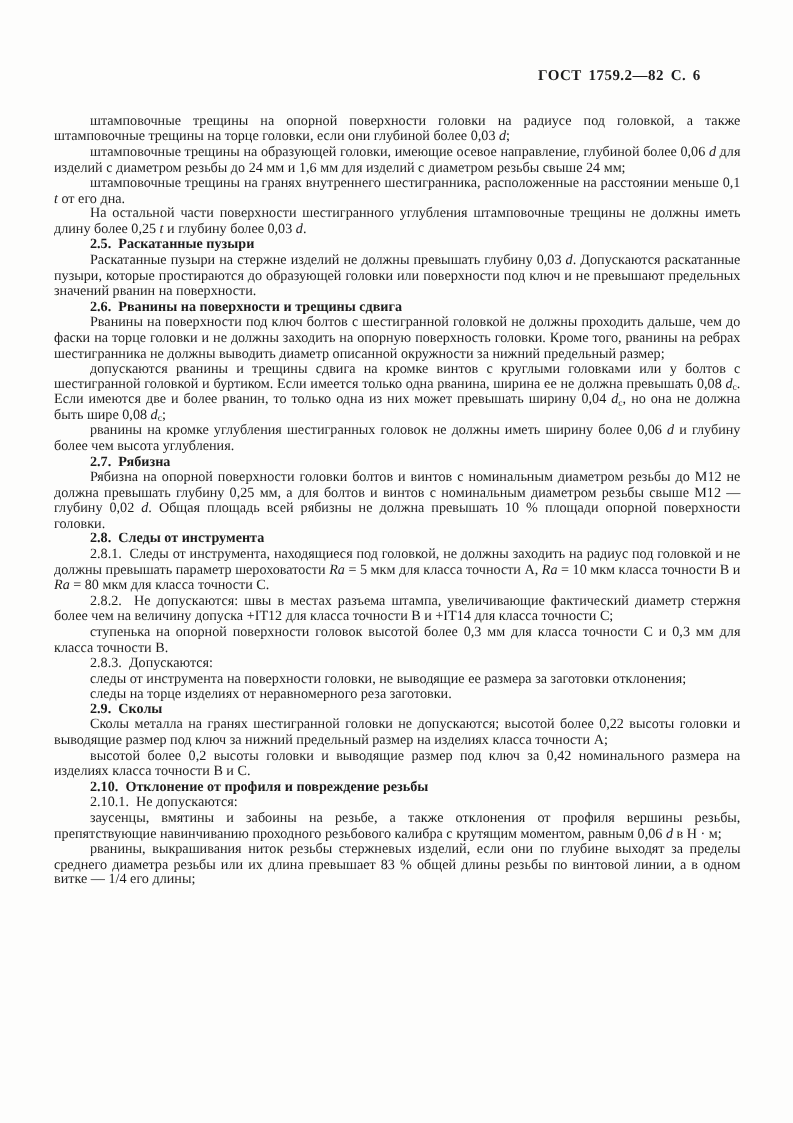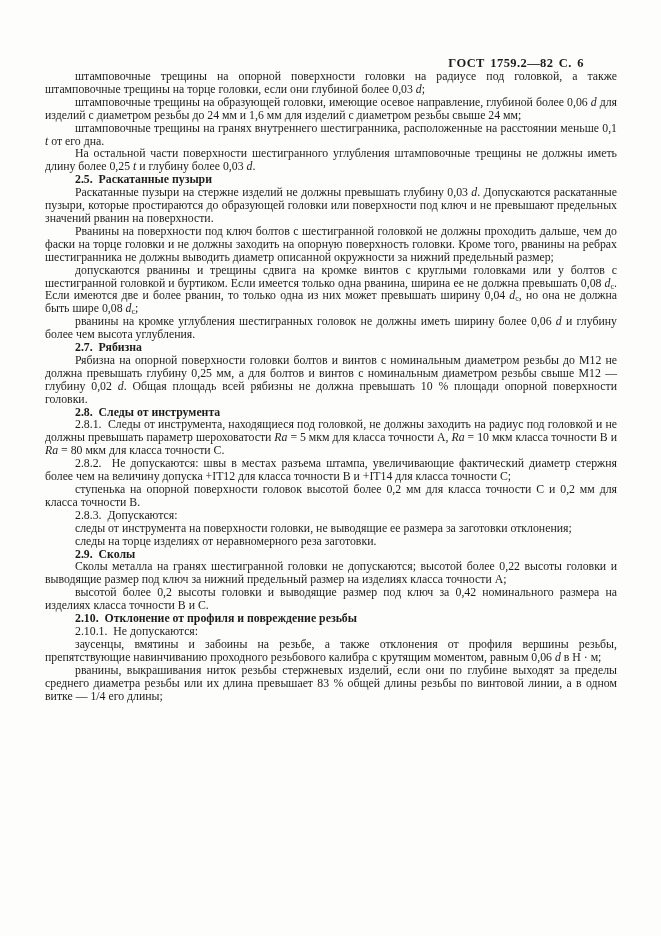--- a/index.html
+++ b/index.html
@@ -24,20 +24,21 @@
   .page-header {
     text-align: right;
     padding-right: 33px;
     font-weight: bold;
     font-size: 12.5px;
     line-height: 14px;
     letter-spacing: 0.4px;
     word-spacing: 2px;
   }
   .text-block {
+    margin-top: 24px;
     font-size: 11.8px;
     line-height: 12.9px;
     text-align: justify;
   }
   .text-block p {
     margin: 0;
     padding: 0;
     text-indent: 30px;
   }
   .text-block p.heading {
@@ -59,29 +60,30 @@
   <div class="page-header">
     <span>ГОСТ 1759.2—82 С. 6</span>
   </div>
   <div class="text-block">
       <p class="body">штамповочные трещины на опорной поверхности головки на радиусе под головкой, а также штамповочные трещины на торце головки, если они глубиной более 0,03 <i>d</i>;</p>
       <p class="body">штамповочные трещины на образующей головки, имеющие осевое направление, глубиной более 0,06 <i>d</i> для изделий с диаметром резьбы до 24 мм и 1,6 мм для изделий с диаметром резьбы свыше 24 мм;</p>
       <p class="body">штамповочные трещины на гранях внутреннего шестигранника, расположенные на расстоянии меньше 0,1 <i>t</i> от его дна.</p>
       <p class="body">На остальной части поверхности шестигранного углубления штамповочные трещины не должны иметь длину более 0,25 <i>t</i> и глубину более 0,03 <i>d</i>.</p>
       <p class="heading">2.5.&nbsp; Раскатанные пузыри</p>
       <p class="body">Раскатанные пузыри на стержне изделий не должны превышать глубину 0,03 <i>d</i>. Допускаются раскатанные пузыри, которые простираются до образующей головки или поверхности под ключ и не превышают предельных значений рванин на поверхности.</p>
+      <p class="heading">2.6.&nbsp; Рванины на поверхности и трещины сдвига</p>
       <p class="body">Рванины на поверхности под ключ болтов с шестигранной головкой не должны проходить дальше, чем до фаски на торце головки и не должны заходить на опорную поверхность головки. Кроме того, рванины на ребрах шестигранника не должны выводить диаметр описанной окружности за нижний предельный размер;</p>
       <p class="body">допускаются рванины и трещины сдвига на кромке винтов с круглыми головками или у болтов с шестигранной головкой и буртиком. Если имеется только одна рванина, ширина ее не должна превышать 0,08 <i>d</i><sub>с</sub>. Если имеются две и более рванин, то только одна из них может превышать ширину 0,04 <i>d</i><sub>с</sub>, но она не должна быть шире 0,08 <i>d</i><sub>с</sub>;</p>
       <p class="body">рванины на кромке углубления шестигранных головок не должны иметь ширину более 0,06 <i>d</i> и глубину более чем высота углубления.</p>
       <p class="heading">2.7.&nbsp; Рябизна</p>
       <p class="body">Рябизна на опорной поверхности головки болтов и винтов с номинальным диаметром резьбы до М12 не должна превышать глубину 0,25 мм, а для болтов и винтов с номинальным диаметром резьбы свыше М12 — глубину 0,02 <i>d</i>. Общая площадь всей рябизны не должна превышать 10 % площади опорной поверхности головки.</p>
       <p class="heading">2.8.&nbsp; Следы от инструмента</p>
       <p class="body">2.8.1.&nbsp; Следы от инструмента, находящиеся под головкой, не должны заходить на радиус под головкой и не должны превышать параметр шероховатости <i>Ra</i> = 5 мкм для класса точности А, <i>Ra</i> = 10 мкм класса точности В и <i>Ra</i> = 80 мкм для класса точности С.</p>
       <p class="body">2.8.2.&nbsp; Не допускаются: швы в местах разъема штампа, увеличивающие фактический диаметр стержня более чем на величину допуска +IT12 для класса точности В и +IT14 для класса точности С;</p>
-      <p class="body">ступенька на опорной поверхности головок высотой более 0,2 мм для класса точности С и 0,2 мм для класса точности В.</p>
+      <p class="body">ступенька на опорной поверхности головок высотой более 0,3 мм для класса точности С и 0,3 мм для класса точности В.</p>
       <p class="body">2.8.3.&nbsp; Допускаются:</p>
       <p class="body">следы от инструмента на поверхности головки, не выводящие ее размера за заготовки отклонения;</p>
       <p class="body">следы на торце изделиях от неравномерного реза заготовки.</p>
       <p class="heading">2.9.&nbsp; Сколы</p>
       <p class="body">Сколы металла на гранях шестигранной головки не допускаются; высотой более 0,22 высоты головки и выводящие размер под ключ за нижний предельный размер на изделиях класса точности А;</p>
       <p class="body">высотой более 0,2 высоты головки и выводящие размер под ключ за 0,42 номинального размера на изделиях класса точности В и С.</p>
       <p class="heading">2.10.&nbsp; Отклонение от профиля и повреждение резьбы</p>
       <p class="body">2.10.1.&nbsp; Не допускаются:</p>
       <p class="body">заусенцы, вмятины и забоины на резьбе, а также отклонения от профиля вершины резьбы, препятствующие навинчиванию проходного резьбового калибра с крутящим моментом, равным 0,06 <i>d</i> в Н · м;</p>
       <p class="body">рванины, выкрашивания ниток резьбы стержневых изделий, если они по глубине выходят за пределы среднего диаметра резьбы или их длина превышает 83 % общей длины резьбы по винтовой линии, а в одном витке — 1/4 его длины;</p>

